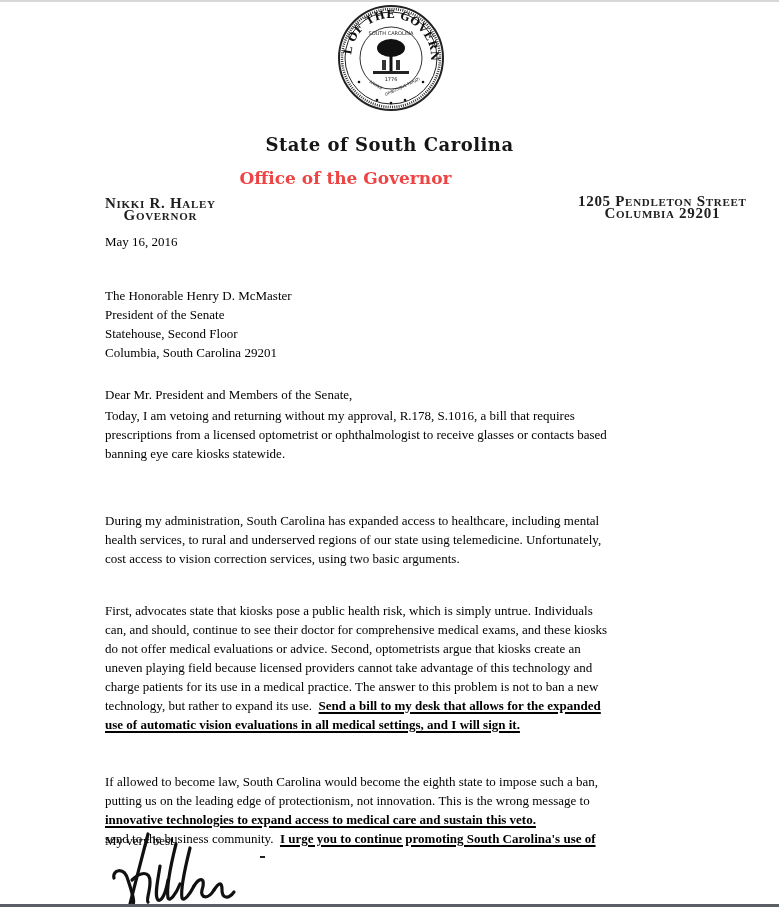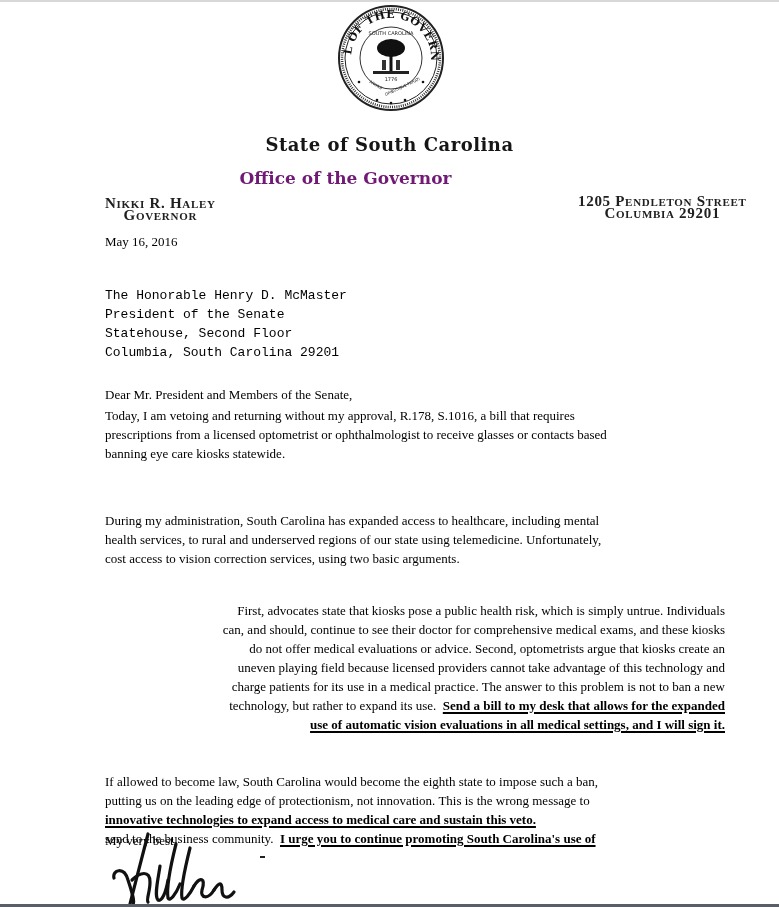--- a/index.html
+++ b/index.html
@@ -46,21 +46,21 @@
       color: #161616;
     }
     .lh-sub {
       position: absolute;
       left: 0; width: 691px;
       top: 168px;
       text-align: center;
       font-family: "DejaVu Serif", serif;
       font-weight: bold;
       font-size: 17px;
-      color: #701a75;
+      color: #ef4444;
     }
     .smallcaps {
       font-family: "Liberation Serif", serif;
       font-variant: small-caps;
       font-weight: bold;
       font-size: 15px;
       letter-spacing: 0.7px;
       line-height: 12px;
       color: #202020;
     }
@@ -76,25 +76,25 @@
     }
     .body-text {
       position: absolute;
       left: 105px;
       width: 620px;
       font-size: 13px;
       line-height: 19px;
       color: #000000;
     }
     .date { top: 232px; }
-    .recipient { top: 286px; font-family: Liberation Mono, monospace; }
+    .recipient { top: 286px; }
     .salutation { top: 385px; }
     .p1 { top: 406px; }
     .p2 { top: 511px; }
-    .p3 { top: 601px; text-align: right; }
+    .p3 { top: 601px; }
     .p4 { top: 735px; margin-top: 37px; }
     .closing { top: 831px; }
     .emph {
       font-weight: bold;
       text-decoration: underline;
       text-decoration-thickness: 2px;
       text-underline-offset: 2px;
     }
     .line { display: block; white-space: nowrap; }
     .signature {

